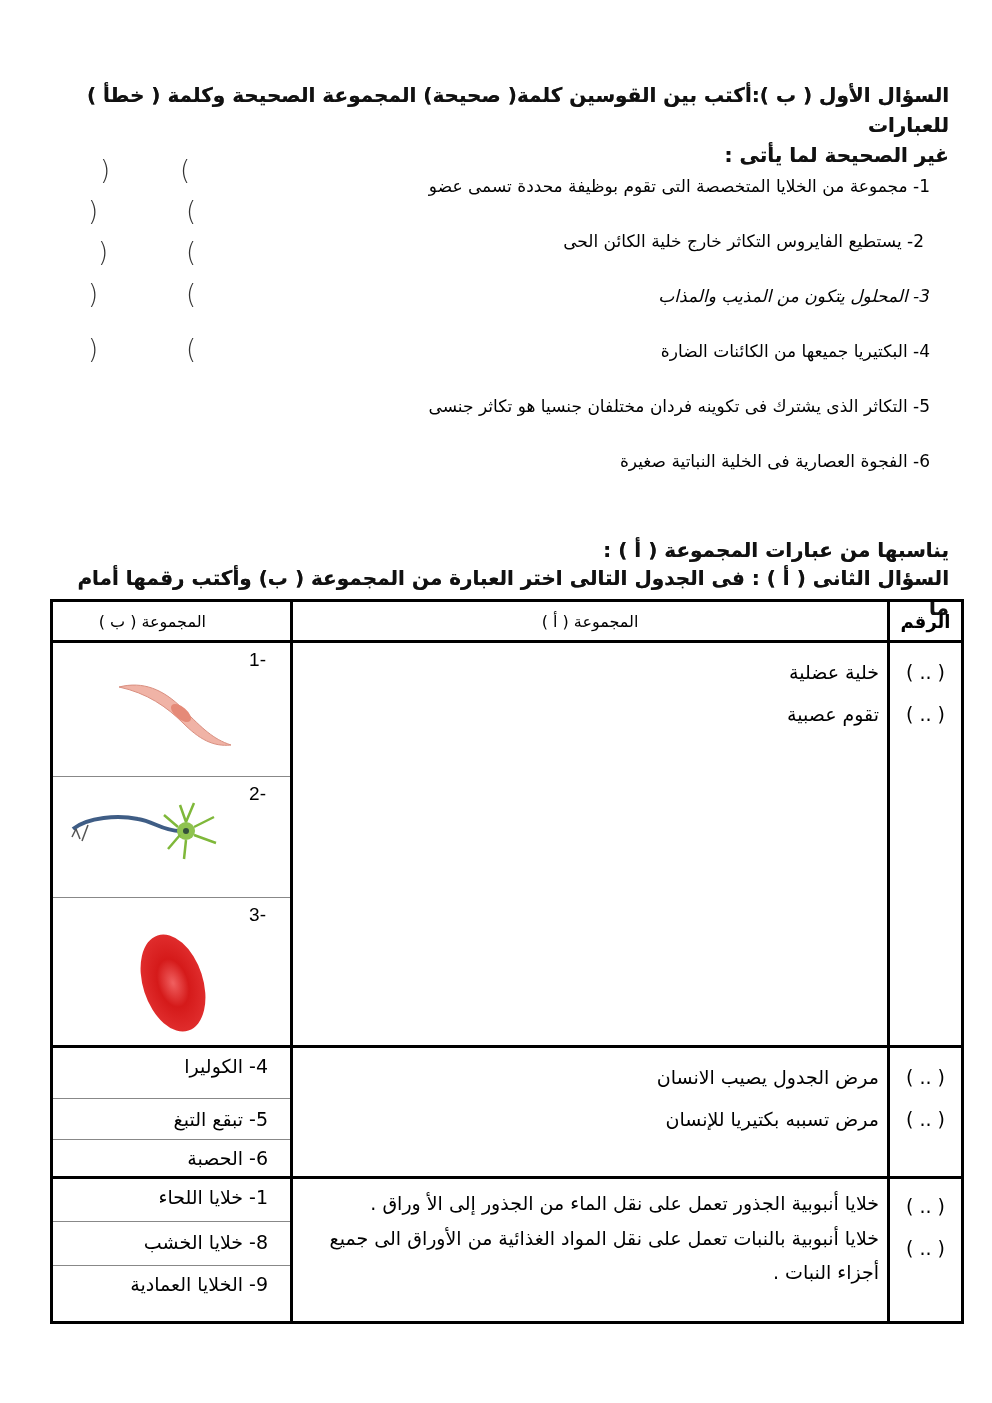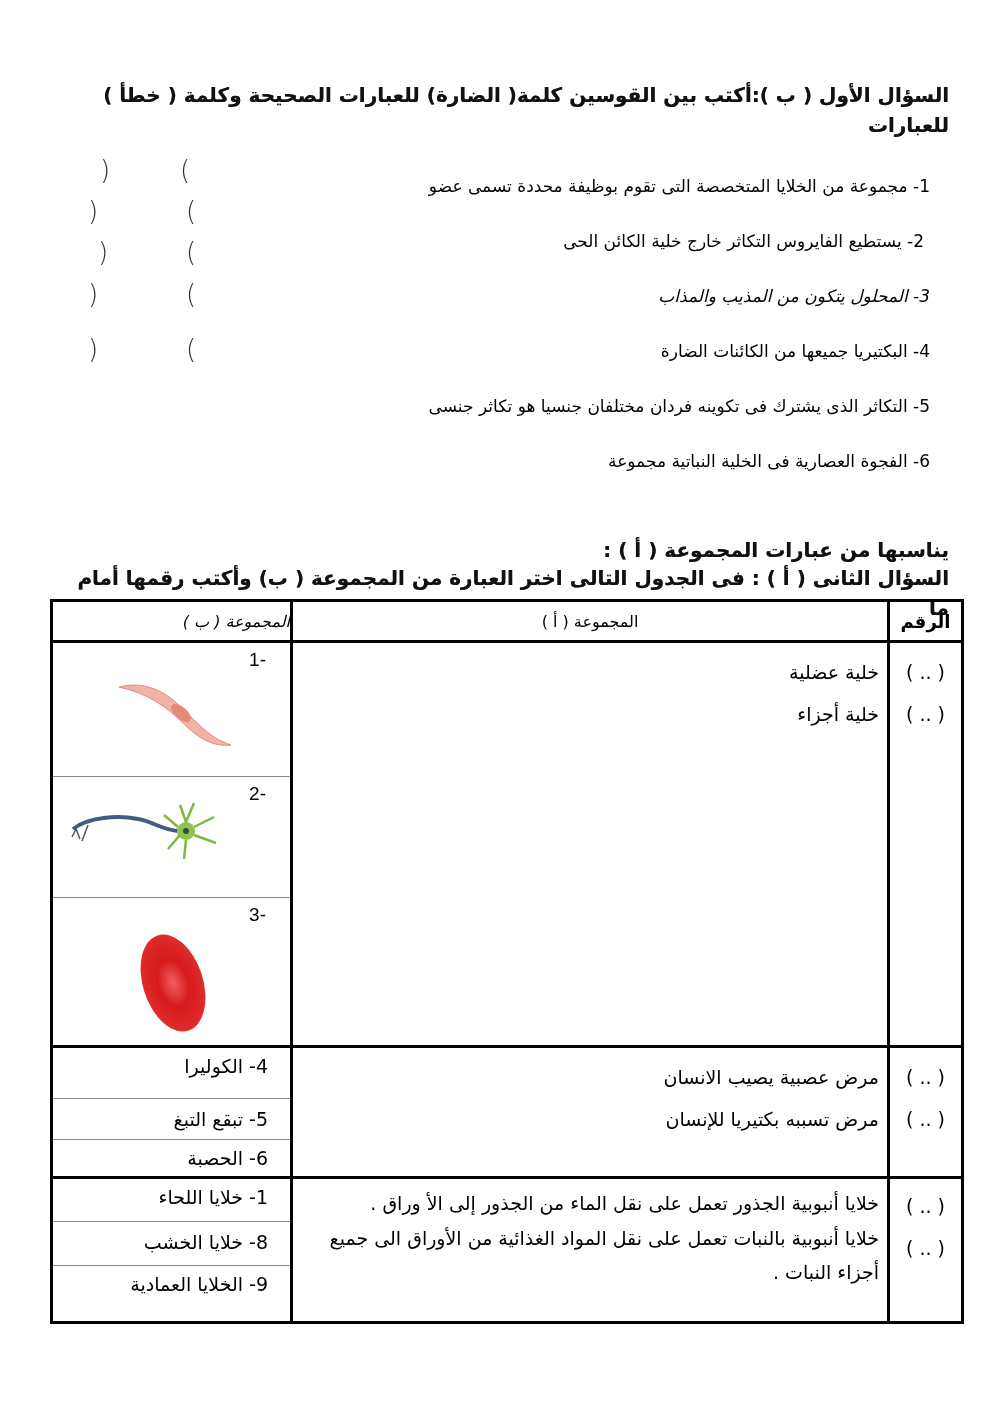--- a/index.html
+++ b/index.html
@@ -15,30 +15,31 @@
   .sub { border-bottom:1px solid #888; position:relative; }
   .cellnum { position:absolute; right:24px; font-size:19px; font-family:"Liberation Sans", sans-serif; }
   .atext { font-size:19px; line-height:42px; padding-right:8px; }
   .pcol { font-size:19px; line-height:42px; text-align:center; }
   .btxt { font-size:19px; line-height:40px; padding-right:22px; white-space:nowrap; }
 </style>
 </head>
 <body>
 
 <div class="abs rtl head" style="right:43px; top:80px; width:880px;">
-  <div>السؤال الأول ( ب ):أكتب بين القوسين كلمة( الضارة) للعبارات الصحيحة وكلمة ( خطأ )</div>
+  <div>السؤال الأول ( ب ):أكتب بين القوسين كلمة( صحيحة) المجموعة الصحيحة وكلمة ( خطأ )</div>
   <div>للعبارات</div>
+  <div>غير الصحيحة لما يأتى :</div>
 </div>
 
 <div class="abs rtl item" style="right:62px; top:174px;"><span>1-</span> <span>مجموعة من الخلايا المتخصصة التى تقوم بوظيفة محددة تسمى عضو</span></div>
 <div class="abs rtl item" style="right:68px; top:229px;"><span>2-</span> <span>يستطيع الفايروس التكاثر خارج خلية الكائن الحى</span></div>
 <div class="abs rtl item" style="right:62px; top:284px;font-style:italic;"><span>3-</span> <span>المحلول يتكون من المذيب والمذاب</span></div>
 <div class="abs rtl item" style="right:62px; top:339px;"><span>4-</span> <span>البكتيريا جميعها من الكائنات الضارة</span></div>
 <div class="abs rtl item" style="right:62px; top:394px;"><span>5-</span> <span>التكاثر الذى يشترك فى تكوينه فردان مختلفان جنسيا هو تكاثر جنسى</span></div>
-<div class="abs rtl item" style="right:62px; top:449px;"><span>6-</span> <span>الفجوة العصارية فى الخلية النباتية مجموعة</span></div>
+<div class="abs rtl item" style="right:62px; top:449px;"><span>6-</span> <span>الفجوة العصارية فى الخلية النباتية صغيرة</span></div>
 
 <div class="abs paren" style="left:100px; top:155px; width:95px;">
     <span style="position:absolute;left:0">)</span>
     <span style="position:absolute;left:80px">(</span>
   </div>
 <div class="abs paren" style="left:88px; top:196px; width:110px;">
     <span style="position:absolute;left:0">)</span>
     <span style="position:absolute;left:98px">(</span>
   </div>
 <div class="abs paren" style="left:98px; top:237px; width:100px;">
@@ -62,31 +63,31 @@
 <table class="grid">
   <colgroup>
     <col style="width:74px">
     <col style="width:597px">
     <col style="width:240px">
   </colgroup>
   <tbody>
       <tr class="hdr">
     <td style="text-align:center; vertical-align:middle; font-weight:bold; font-size:18px;"><span>الرقم</span></td>
     <td style="text-align:center; vertical-align:middle;"><span>المجموعة ( أ )</span></td>
-    <td style="text-align:right; vertical-align:middle; font-style:italic;"><span>المجموعة ( ب )</span></td>
+    <td style="text-align:right; vertical-align:middle; padding-right:84px;"><span>المجموعة ( ب )</span></td>
   </tr>
 
   <tr>
     <td style="height:402px;">
       <div class="pcol" style="margin-top:8px;">( .. )</div>
       <div class="pcol">( .. )</div>
     </td>
     <td>
       <div class="atext" style="margin-top:8px;">خلية عضلية</div>
-      <div class="atext">خلية أجزاء</div>
+      <div class="atext">تقوم عصبية</div>
     </td>
     <td>
       <div class="sub" style="height:133px;">
         <span class="cellnum" style="top:6px;">-1</span>
         <svg width="130" height="70" style="position:absolute; left:60px; top:36px;" viewBox="0 0 130 70">
           <path d="M6 8 C30 2, 50 10, 70 30 C90 50, 100 60, 118 66 C100 68, 86 60, 70 44 C54 28, 34 14, 6 8 Z" fill="#f0b3a6" stroke="#d98f80" stroke-width="1"></path>
           <ellipse cx="68" cy="34" rx="12" ry="6" transform="rotate(40 68 34)" fill="#e58a78"></ellipse>
         </svg>
       </div>
       <div class="sub" style="height:120px;">
@@ -114,21 +115,21 @@
       </div>
     </td>
   </tr>
 
   <tr>
     <td style="height:128px;">
       <div class="pcol" style="margin-top:8px;">( .. )</div>
       <div class="pcol">( .. )</div>
     </td>
     <td>
-      <div class="atext" style="margin-top:8px;">مرض عصبية يصيب الانسان</div>
+      <div class="atext" style="margin-top:8px;">مرض الجدول يصيب الانسان</div>
       <div class="atext">مرض تسببه بكتيريا للإنسان</div>
     </td>
     <td>
       <div class="sub btxt" style="height:50px; line-height:36px;">4- الكوليرا</div>
       <div class="sub btxt" style="height:40px;">5- تبقع التبغ</div>
       <div class="btxt" style="height:36px; line-height:36px;">6- الحصبة</div>
     </td>
   </tr>
 
   <tr>

